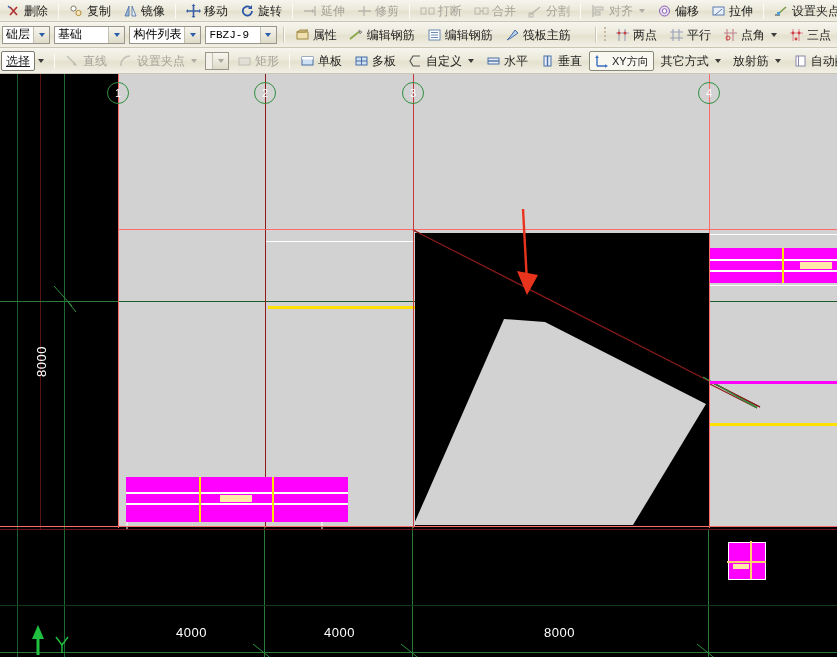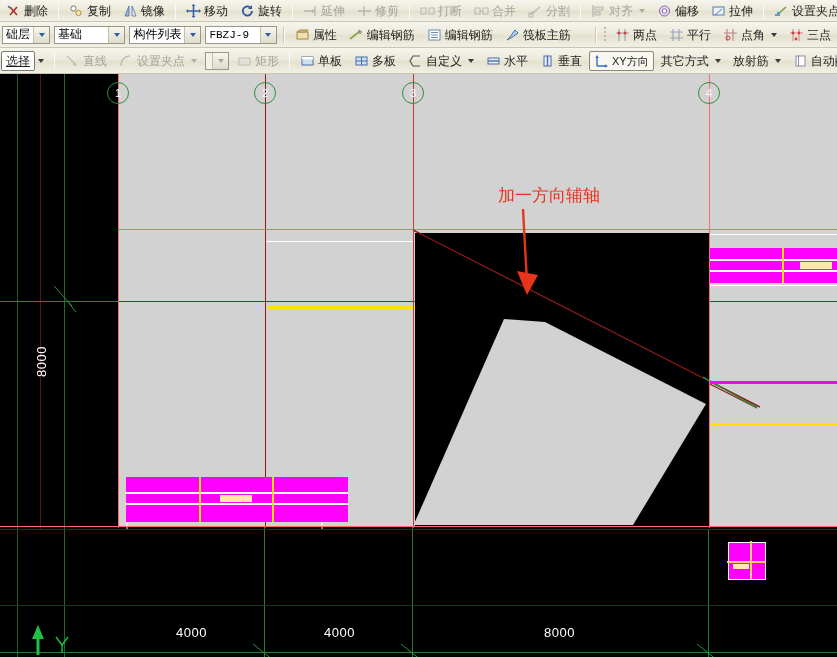--- a/index.html
+++ b/index.html
@@ -588,20 +588,19 @@
     </div>
     <div class="bubble" style="left:698px;top:8px;">
       <span>4</span>
     </div>
 
     <div class="lbl vert" style="left:34px;top:272px;">8000</div>
     <div class="lbl" style="left:176px;top:551px;">4000</div>
     <div class="lbl" style="left:324px;top:551px;">4000</div>
     <div class="lbl" style="left:544px;top:551px;">8000</div>
 
-    <div class="ann" style="left:498px;top:110px;">加一方向辅轴</div>
     <svg width="90" height="115" style="position:absolute;left:505px;top:135px;pointer-events:none">
       <path d="M18 0 L22 74" stroke="#e8341c" stroke-width="2.4" fill="none"></path>
       <path d="M22 86 L12 62 L33 66 Z" fill="#e8341c"></path>
     </svg>
 
   </div>
 </div>
 
 </body></html>

